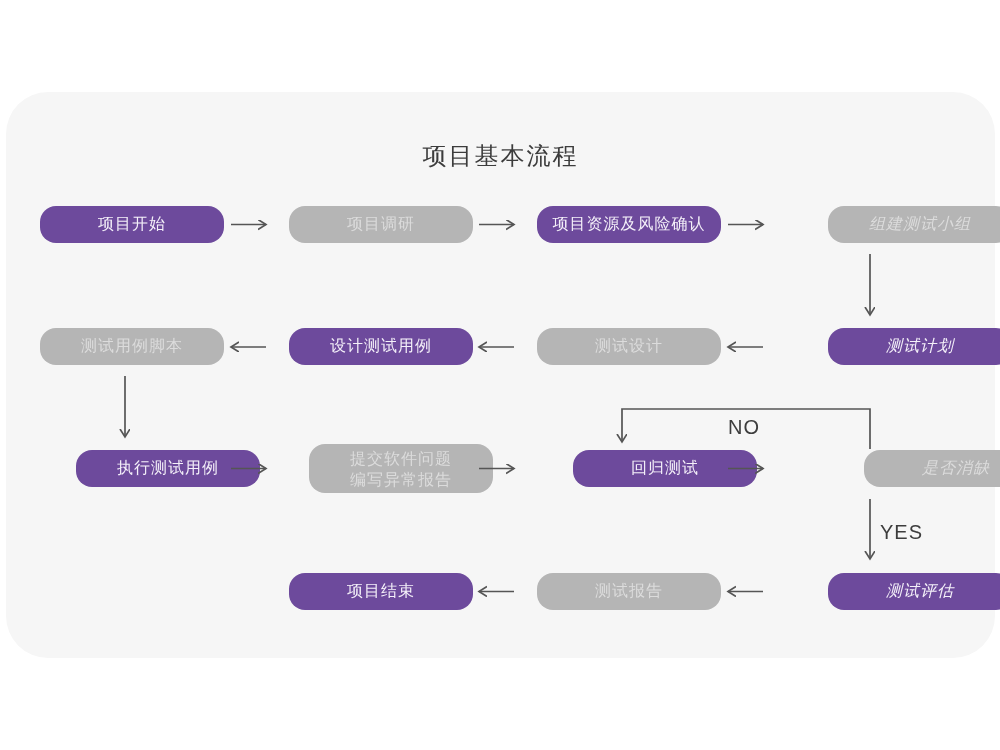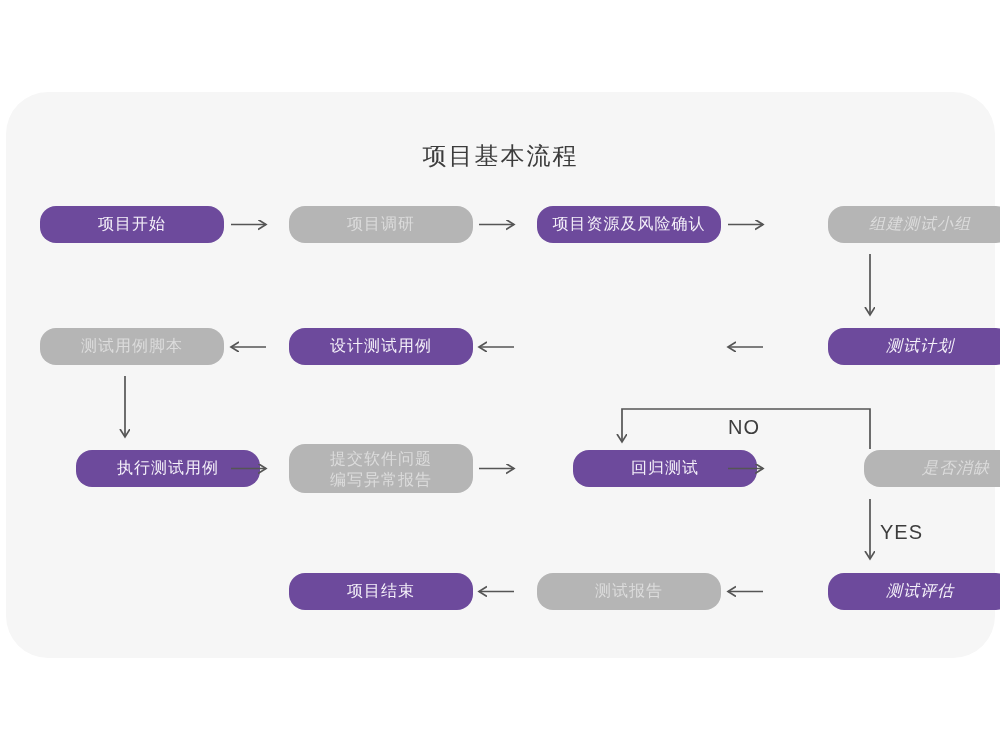--- a/index.html
+++ b/index.html
@@ -50,20 +50,21 @@
   .c4 { left:828px;font-style:italic; }
   .r1 { top:206px; }
   .r2 { top:328px; }
   .r3 { top:450px;margin-left:36px; }
   .r4 { top:573px; }
   .node.multiline {
     top:444px; height:49px;
     white-space:pre-line;
     line-height:21px;
     font-size:16px;
+    margin-left:20px;
   }
   svg.connectors {
     position:absolute;
     left:0; top:0;
     width:1000px; height:750px;
     pointer-events:none;
   }
   svg.connectors line, svg.connectors path {
     stroke:#555555;
     stroke-width:1.7;
@@ -85,20 +86,21 @@
 
   <div class="diagram-title">项目基本流程</div>
 
   <div class="node purple r1 c1">项目开始</div>
   <div class="node gray r1 c2">项目调研</div>
   <div class="node purple r1 c3">项目资源及风险确认</div>
   <div class="node gray r1 c4">组建测试小组</div>
 
   <div class="node gray r2 c1">测试用例脚本</div>
   <div class="node purple r2 c2">设计测试用例</div>
+  <div class="node gray r2 c3">测试设计</div>
   <div class="node purple r2 c4">测试计划</div>
 
   <div class="node purple r3 c1">执行测试用例</div>
   <div class="node gray multiline c2">提交软件问题
 编写异常报告</div>
   <div class="node purple r3 c3">回归测试</div>
   <div class="node gray r3 c4">是否消缺</div>
 
   <div class="node purple r4 c2">项目结束</div>
   <div class="node gray r4 c3">测试报告</div>

